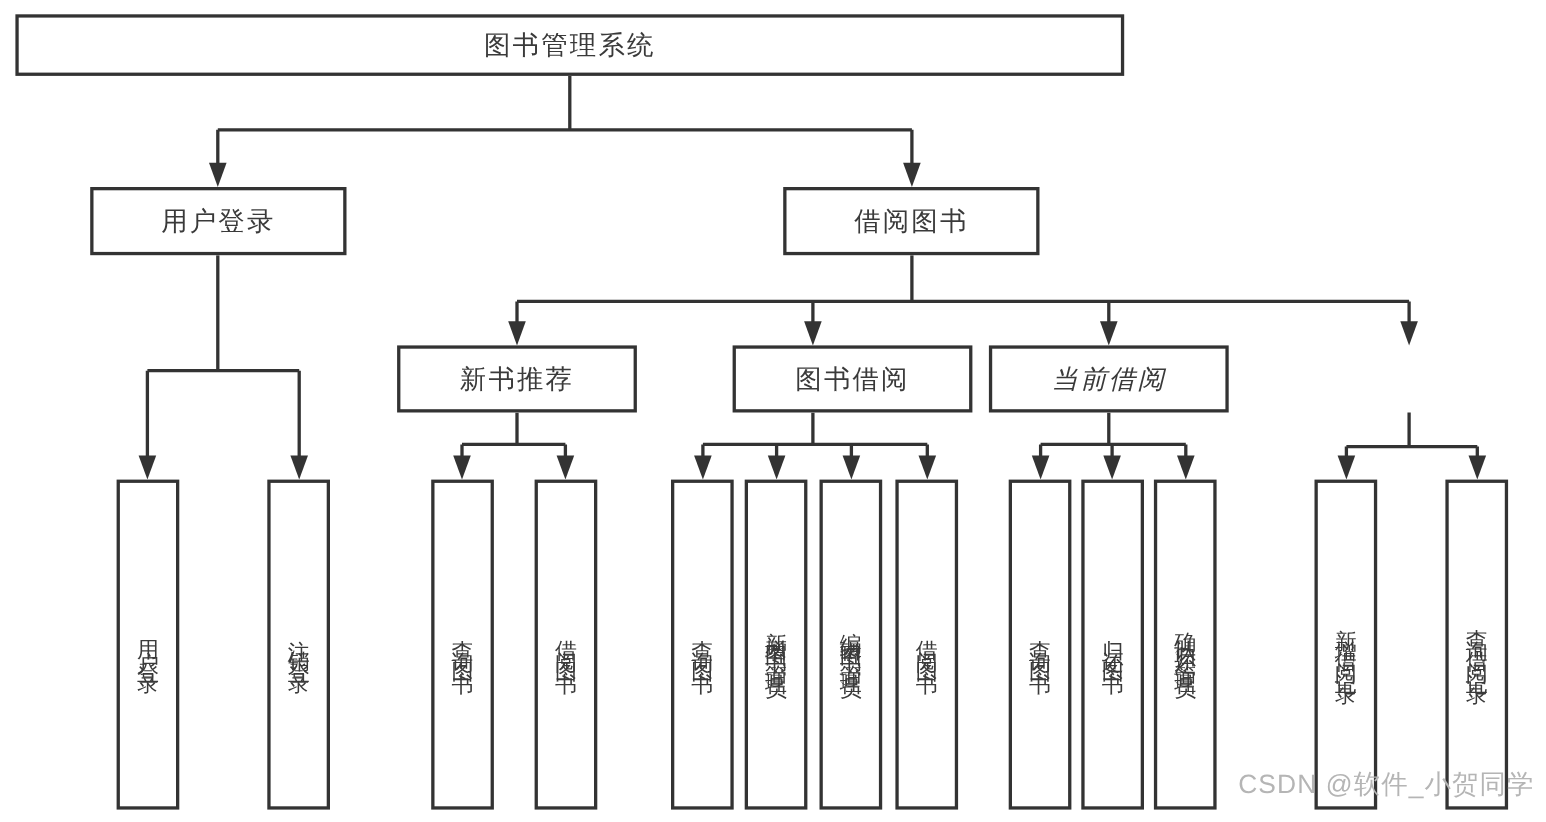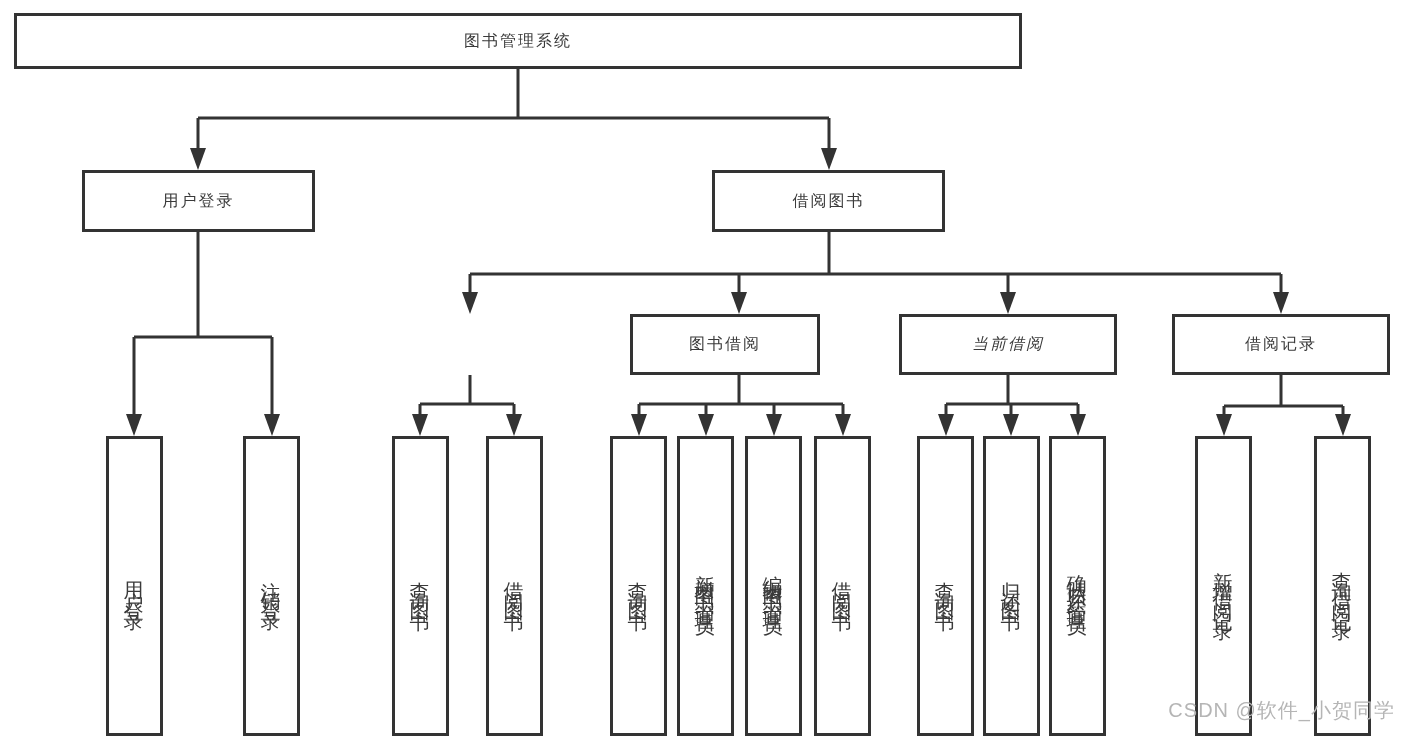--- a/index.html
+++ b/index.html
@@ -19,21 +19,21 @@
   }
   svg.wires{position:absolute;left:0;top:0;z-index:0;}
   .ln{stroke:var(--line);stroke-width:3;fill:none;}
   .ah{fill:var(--line);stroke:none;}
   .hbox{
     position:absolute;
     box-sizing:border-box;
     border:3px solid var(--line);
     background:var(--fill);
     display:flex;align-items:center;justify-content:center;
-    font-size:16px;letter-spacing:2px;
+    font-size:24px;letter-spacing:2px;
     z-index:1;
   }
   .vbox{
     position:absolute;
     top:436px;width:57px;height:300px;
     box-sizing:border-box;
     border:3px solid var(--line);
     background:var(--fill);
     display:flex;align-items:center;justify-content:center;
     z-index:1;
@@ -42,21 +42,21 @@
     writing-mode:vertical-rl;
     text-orientation:mixed;
     font-size:20px;
     letter-spacing:10px;
     white-space:nowrap;
   }
   .vbox.long .vtext{letter-spacing:6px;}
   .watermark{
     position:absolute;
     right:10px;top:697px;
-    font-size:20px;
+    font-size:24px;
     letter-spacing:1px;
     color:var(--wm);
     z-index:2;
     white-space:nowrap;
   }
 </style>
 </head>
 <body>
 
 <div class="canvas">
@@ -101,28 +101,28 @@
     <span>图书管理系统</span>
   </div>
 
   <div class="hbox" style="left:82px;top:170px;width:233px;height:62px;">
     <span>用户登录</span>
   </div>
   <div class="hbox" style="left:712px;top:170px;width:233px;height:62px;">
     <span>借阅图书</span>
   </div>
 
-  <div class="hbox" style="left:630px;top:314px;width:190px;height:61px;font-family:Liberation Mono, monospace;">
+  <div class="hbox" style="left:361px;top:314px;width:218px;height:61px;">
+    <span>新书推荐</span>
+  </div>
+  <div class="hbox" style="left:666px;top:314px;width:218px;height:61px;font-family:Liberation Mono, monospace;">
     <span>图书借阅</span>
   </div>
   <div class="hbox" style="left:899px;top:314px;width:218px;height:61px;font-style:italic;">
     <span>当前借阅</span>
-  </div>
-  <div class="hbox" style="left:1172px;top:314px;width:218px;height:61px;">
-    <span>借阅记录</span>
   </div>
 
   <div class="vbox" style="left:106px;">
     <span class="vtext">用户登录</span>
   </div>
   <div class="vbox" style="left:243px;">
     <span class="vtext">注销登录</span>
   </div>
 
   <div class="vbox" style="left:392px;">

